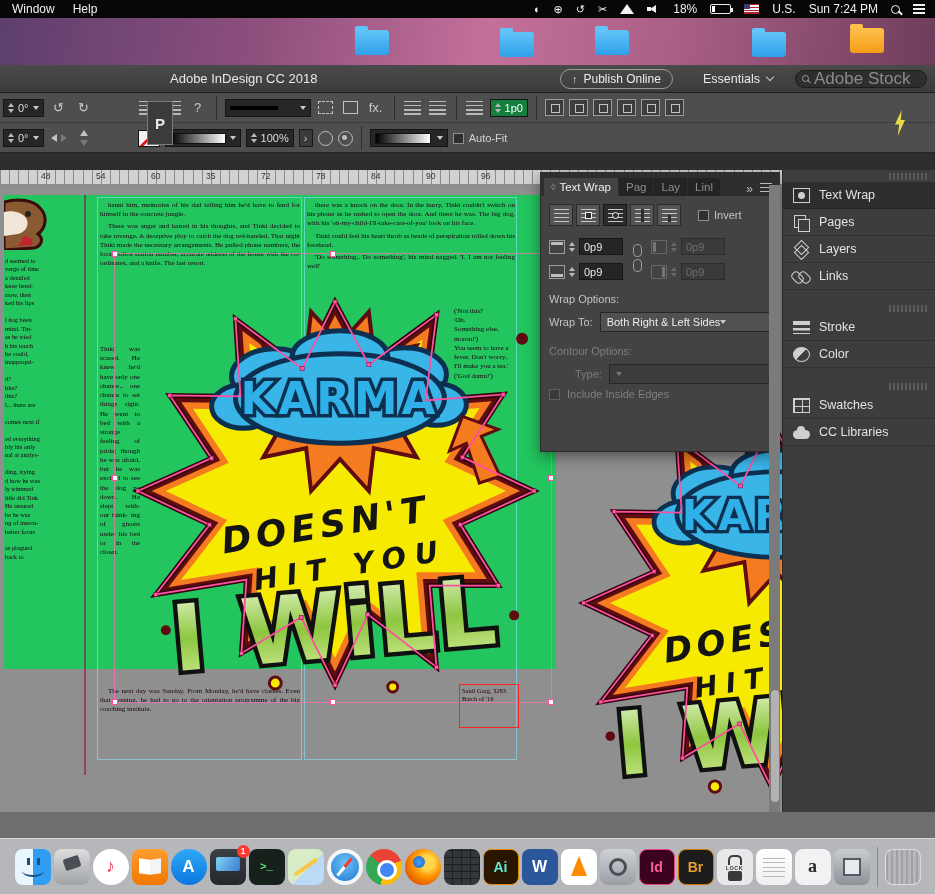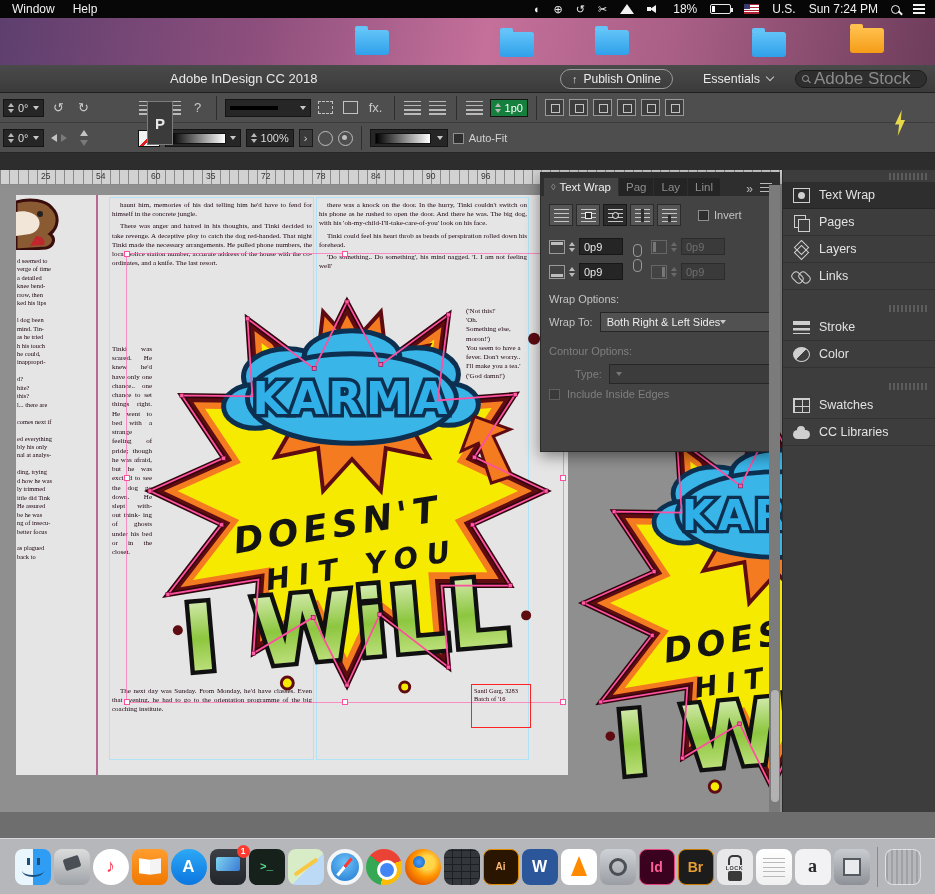--- a/index.html
+++ b/index.html
@@ -73,21 +73,21 @@
   .cb.dis{border-color:#5f5f5f;background:#3a3a3a}
   .pbox{position:absolute;left:147px;top:8px;width:26px;height:44px;border:1px solid #7b7b7b;background:#3b3b3b;display:flex;align-items:center;justify-content:center;color:#e8e8e8;font-size:15px;font-weight:bold}
   .bolt{position:absolute;right:28px;top:17px;width:14px;height:26px;background:#e7d84a;clip-path:polygon(62% 0,14% 56%,44% 56%,34% 100%,86% 38%,56% 38%)}
   .spacer34{width:34px;flex:none}
   
   .appgap{position:absolute;left:0;top:153px;width:935px;height:17px;background:#2d2d2d}
   .viewarea{position:absolute;left:0;top:170px;width:782px;height:642px;background:#8f8f8f;overflow:hidden}
   .ruler{position:absolute;left:0;top:0;width:782px;height:15px;background:#d2d2d2;border-bottom:1px solid #8a8a8a;z-index:4;background-image:repeating-linear-gradient(90deg,#8a8a8a 0 1px,transparent 1px 9.17px)}
   .rt{position:absolute;top:1px;font-size:8.5px;color:#333}
   
-  .page{position:absolute;left:16px;top:25px;width:552px;height:580px;background:#e5e5e5;z-index:2}
+  .page{position:absolute;left:4px;top:25px;width:552px;height:474px;background:#22c55e;z-index:2}
   .gline{position:absolute;background:rgba(150,0,80,.55)}
   .cyframe{position:absolute;border:1px solid rgba(140,225,255,.6)}
   .story{position:absolute;color:#1c0210;font-family:"Liberation Serif",serif;font-size:7px;line-height:1.32;text-align:justify}
   .story p{text-indent:8px;margin-bottom:3px}
   .pre{white-space:pre-line;text-align:left}
   .credit{position:absolute;left:455px;top:489px;width:60px;height:44px;border:1px solid #ff2222;color:#2a0010;font-family:"Liberation Serif",serif;font-size:6.5px;line-height:1.3;padding:2px}
   .artmain{position:absolute;left:122px;top:92px;width:418px;height:408px}
   .bbox{position:absolute;left:110px;top:58px;width:438px;height:450px;border:1px solid rgba(255,110,180,.75);pointer-events:none}
   .h{position:absolute;width:6px;height:6px;background:#fff;border:1px solid #ff4fa0}
   .h1{left:-3px;top:-3px}.h2{left:50%;top:-3px;margin-left:-3px}.h3{right:-3px;top:-3px}
@@ -177,21 +177,21 @@
   .di-maps{background:linear-gradient(135deg,#d9ecc8 0 55%,#bcd9f5 55%)}
   .di-maps::after{content:"";position:absolute;left:4px;top:16px;width:28px;height:4px;background:#f8c842;transform:rotate(-35deg);border-radius:2px}
   .di-safari{background:#f4f6f8;border-radius:50%}
   .di-safari::before{content:"";position:absolute;inset:4px;border-radius:50%;background:radial-gradient(circle at 50% 35%,#6fc2f8,#1f78d1)}
   .di-safari::after{content:"";position:absolute;left:16.5px;top:7px;width:3px;height:22px;background:linear-gradient(#ff3b30 0 50%,#fff 50%);transform:rotate(40deg)}
   .di-chrome{border-radius:50%;background:conic-gradient(from -50deg,#ea4335 0 120deg,#fbbc05 120deg 240deg,#34a853 240deg 360deg)}
   .di-chrome::after{content:"";position:absolute;left:11px;top:11px;width:14px;height:14px;border-radius:50%;background:#4285f4;border:3px solid #fff}
   .di-firefox{border-radius:50%;background:radial-gradient(circle at 62% 38%,#ffd54a 0 22%,#ff9400 45%,#e66000 72%,#b53f00 100%)}
   .di-firefox::after{content:"";position:absolute;left:8px;top:7px;width:12px;height:12px;border-radius:50%;background:radial-gradient(circle,#45a1ff,#1b5fb8)}
   .di-keys{background:#33363b;background-image:repeating-linear-gradient(0deg,transparent 0 6px,#1d1f22 6px 7px),repeating-linear-gradient(90deg,transparent 0 8px,#1d1f22 8px 9px)}
-  .di-ai{background:#2a1600;border:1.5px solid #e08c00;color:#fdba74;font-size:10px}
+  .di-ai{background:#2a1600;border:1.5px solid #e08c00;color:#5eead4;font-size:14px}
   .di-word{background:#2b579a;color:#fff;font-size:16px}
   .di-vlc{background:#fff}
   .di-vlc::after{content:"";position:absolute;left:10px;top:7px;border-left:8px solid transparent;border-right:8px solid transparent;border-bottom:20px solid #ff8a00}
   .di-capture{background:linear-gradient(#cfd2d6,#9a9ea4)}
   .di-capture::after{content:"";position:absolute;inset:9px;border:3px solid #4a4f55;border-radius:50%}
   .di-id{background:#3b0220;border:1.5px solid #e6447d;color:#ff5f95;font-size:14px}
   .di-br{background:#1c1c1c;border:1.5px solid #c87900;color:#e8a033;font-size:14px}
   .di-lock{background:#e8e8ea;flex-direction:column;gap:0;color:#3a3a3a;font-size:5px}
   .di-lock::before{content:"";width:10px;height:8px;border:2px solid #3a3a3a;border-bottom:none;border-radius:5px 5px 0 0;margin-top:3px}
   .di-lock::after{content:"";width:14px;height:10px;background:#3a3a3a;border-radius:2px}
@@ -413,21 +413,21 @@
     <span class="pbox">P</span>
     <span class="bolt"></span>
   </div>
 
   <div class="appgap"></div>
 
   <div class="viewarea">
 
     <div class="ruler">
 
-      <span class="rt" style="left:41px">25</span>
+      <span class="rt" style="left:41px">48</span>
       <span class="rt" style="left:96px">54</span>
       <span class="rt" style="left:151px">60</span>
       <span class="rt" style="left:206px">35</span>
       <span class="rt" style="left:261px">72</span>
       <span class="rt" style="left:316px">78</span>
       <span class="rt" style="left:371px">84</span>
       <span class="rt" style="left:426px">90</span>
       <span class="rt" style="left:481px">96</span>
     </div>
 

